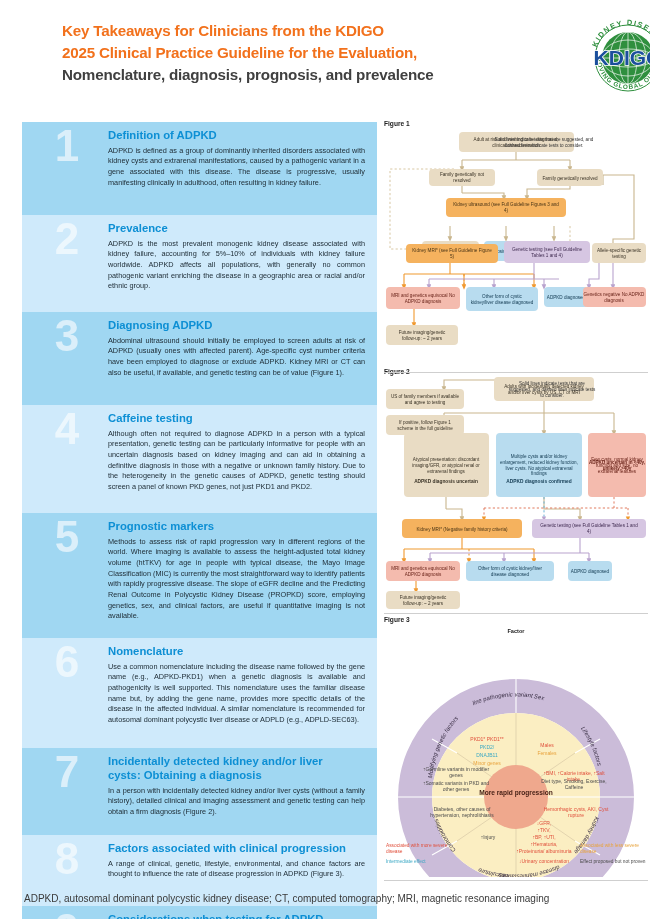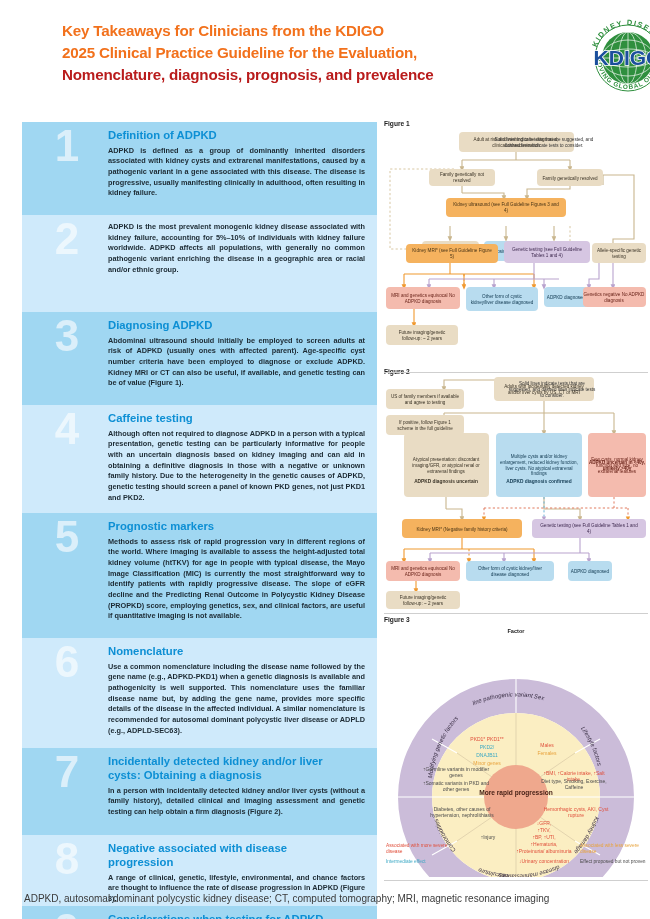--- a/index.html
+++ b/index.html
@@ -5,36 +5,36 @@
   html,body{margin:0;padding:0;}
   body{
     width:650px;height:919px;background:#ffffff;
     font-family:"Liberation Sans","DejaVu Sans",sans-serif;
     overflow:hidden;position:relative;
   }
   
   .header{position:absolute;left:0;top:0;width:650px;height:118px;margin-left:36px;}
   .title{position:absolute;left:26px;top:20px;width:480px;
     font-size:15.2px;font-weight:bold;line-height:1.44;color:#f2711c;letter-spacing:-.2px;}
-  .title .l4{color:#b91c1c;}
+  .title .l4{color:#404040;}
   .logo{position:absolute;left:548px;top:14px;width:88px;height:88px;}
 
   
   .left{position:absolute;left:22px;top:122px;width:355px;}
   .band{position:relative;padding:7px 8px 8px 0;}
   .band.a{background:#a0d7f2;}
   .band.b{background:#cfeafb;}
   .band .num{
     position:absolute;left:6px;top:2px;width:78px;text-align:center;
     font-size:44px;font-weight:bold;color:#ffffff;opacity:.62;line-height:1;
     font-family:"Liberation Sans",sans-serif;
   }
   .band .body{margin-left:86px;padding-right:4px;}
   .band h3{margin:0 16px 3px 0;font-size:11.3px;font-weight:bold;color:#0d8fd4;line-height:1.22;}
-  .band p{margin:0;font-size:7.3px;line-height:1.46;color:#1c2a33;text-align:justify;font-weight:bold;}
+  .band p{margin:0;font-size:7.3px;line-height:1.46;color:#1c2a33;text-align:justify;}
   .footnote{position:absolute;left:24px;top:893px;font-size:10px;color:#3a3a3a;}
 
   
   .right{position:absolute;left:384px;top:120px;width:264px;}
   .figlabel{font-size:6.6px;font-weight:bold;color:#222;margin:0 0 2px 0;}
   .figwrap{position:relative;}
   .fig-sep{position:absolute;left:384px;width:264px;height:1px;background:#cfcfcf;}
 
   svg text{font-family:"Liberation Sans","DejaVu Sans",sans-serif;}
 
@@ -83,20 +83,21 @@
     <div class="num">1</div>
     <div class="body">
       <h3>Definition of ADPKD</h3>
       <p>ADPKD is defined as a group of dominantly inherited disorders associated with kidney cysts and extrarenal manifestations, caused by a pathogenic variant in a gene associated with this disease. The disease is progressive, usually manifesting clinically in adulthood, often resulting in kidney failure.</p>
     </div>
   </div>
 
   <div class="band b" style="height:82px">
     <div class="num">2</div>
     <div class="body">
+      <h3>Prevalence</h3>
       <p>ADPKD is the most prevalent monogenic kidney disease associated with kidney failure, accounting for 5%–10% of individuals with kidney failure worldwide. ADPKD affects all populations, with generally no common pathogenic variant enriching the disease in a geographic area or racial and/or ethnic group.</p>
     </div>
   </div>
 
   <div class="band a" style="height:78px">
     <div class="num">3</div>
     <div class="body">
       <h3>Diagnosing ADPKD</h3>
       <p>Abdominal ultrasound should initially be employed to screen adults at risk of ADPKD (usually ones with affected parent). Age-specific cyst number criteria have been employed to diagnose or exclude ADPKD. Kidney MRI or CT can also be useful, if available, and genetic testing can be of value (Figure 1).</p>
     </div>
@@ -130,21 +131,21 @@
     <div class="num">7</div>
     <div class="body">
       <h3>Incidentally detected kidney and/or liver cysts: Obtaining a diagnosis</h3>
       <p>In a person with incidentally detected kidney and/or liver cysts (without a family history), detailed clinical and imaging assessment and genetic testing can help obtain a firm diagnosis (Figure 2).</p>
     </div>
   </div>
 
   <div class="band b" style="height:56px">
     <div class="num">8</div>
     <div class="body">
-      <h3>Negative associated with disease progression</h3>
+      <h3>Factors associated with clinical progression</h3>
       <p>A range of clinical, genetic, lifestyle, environmental, and chance factors are thought to influence the rate of disease progression in ADPKD (Figure 3).</p>
     </div>
   </div>
 
   <div class="band a" style="height:66px">
     <div class="num">9</div>
     <div class="body">
       <h3>Considerations when testing for ADPKD</h3>
 
     </div>

